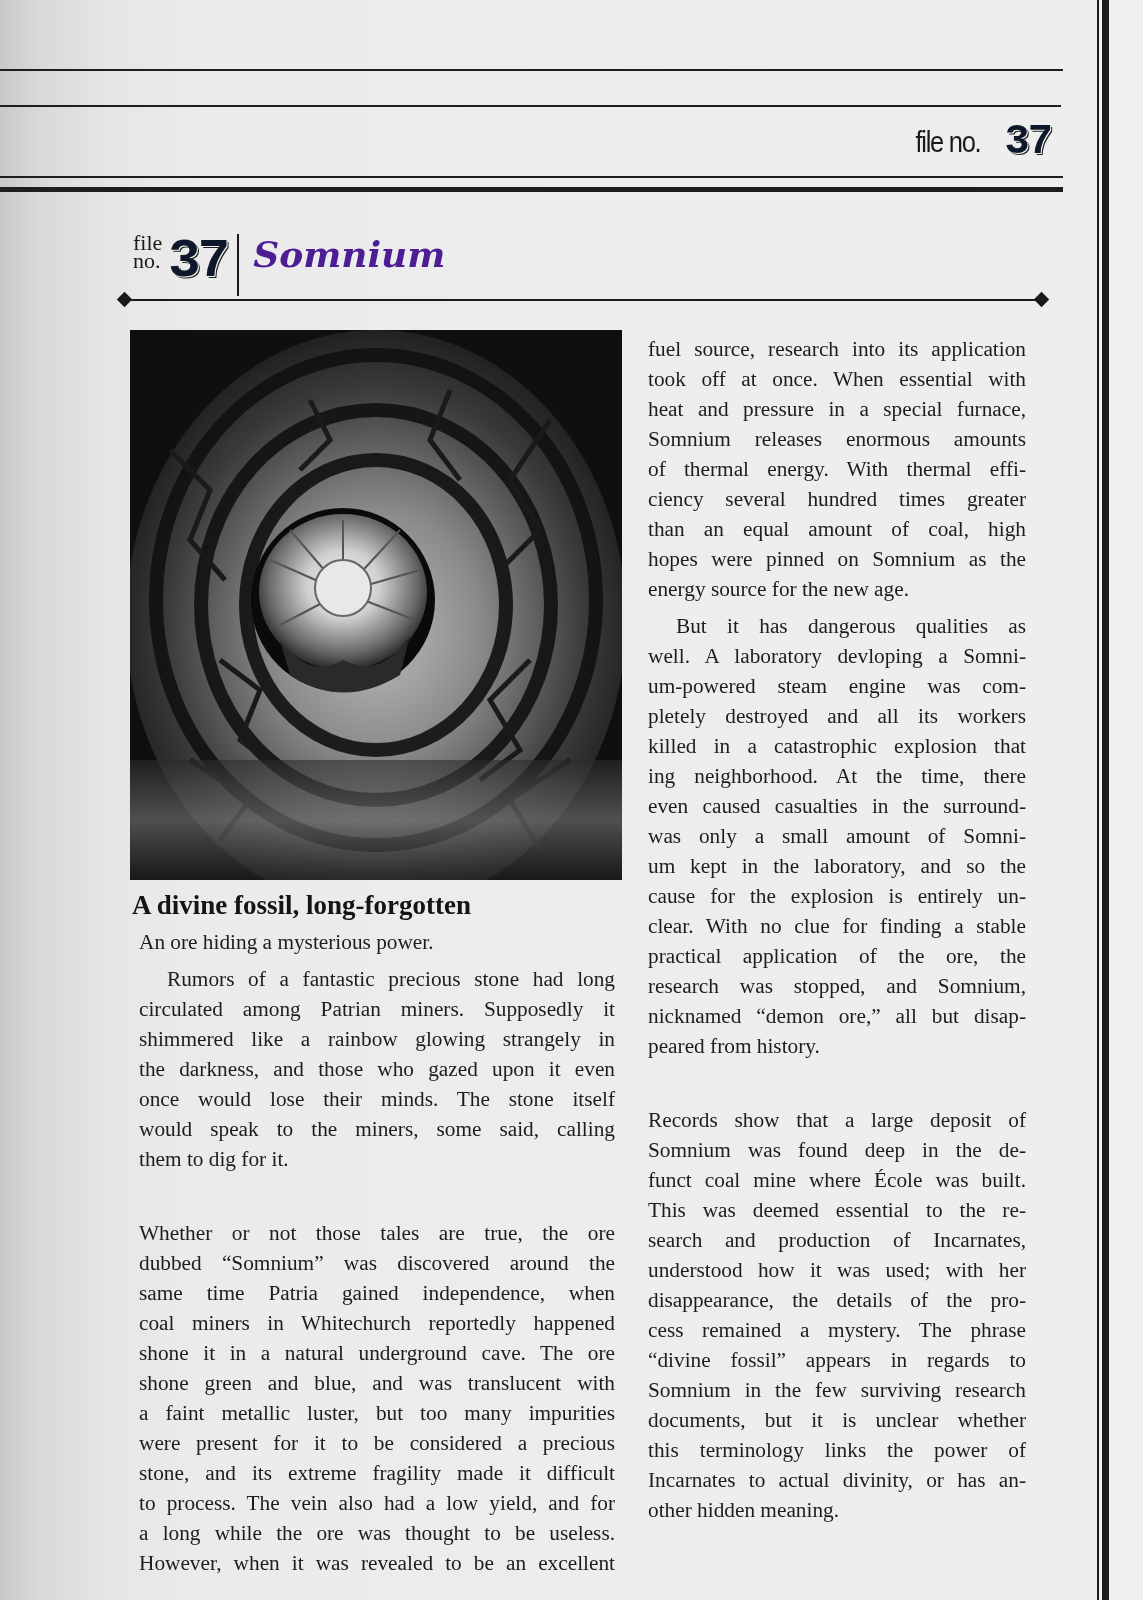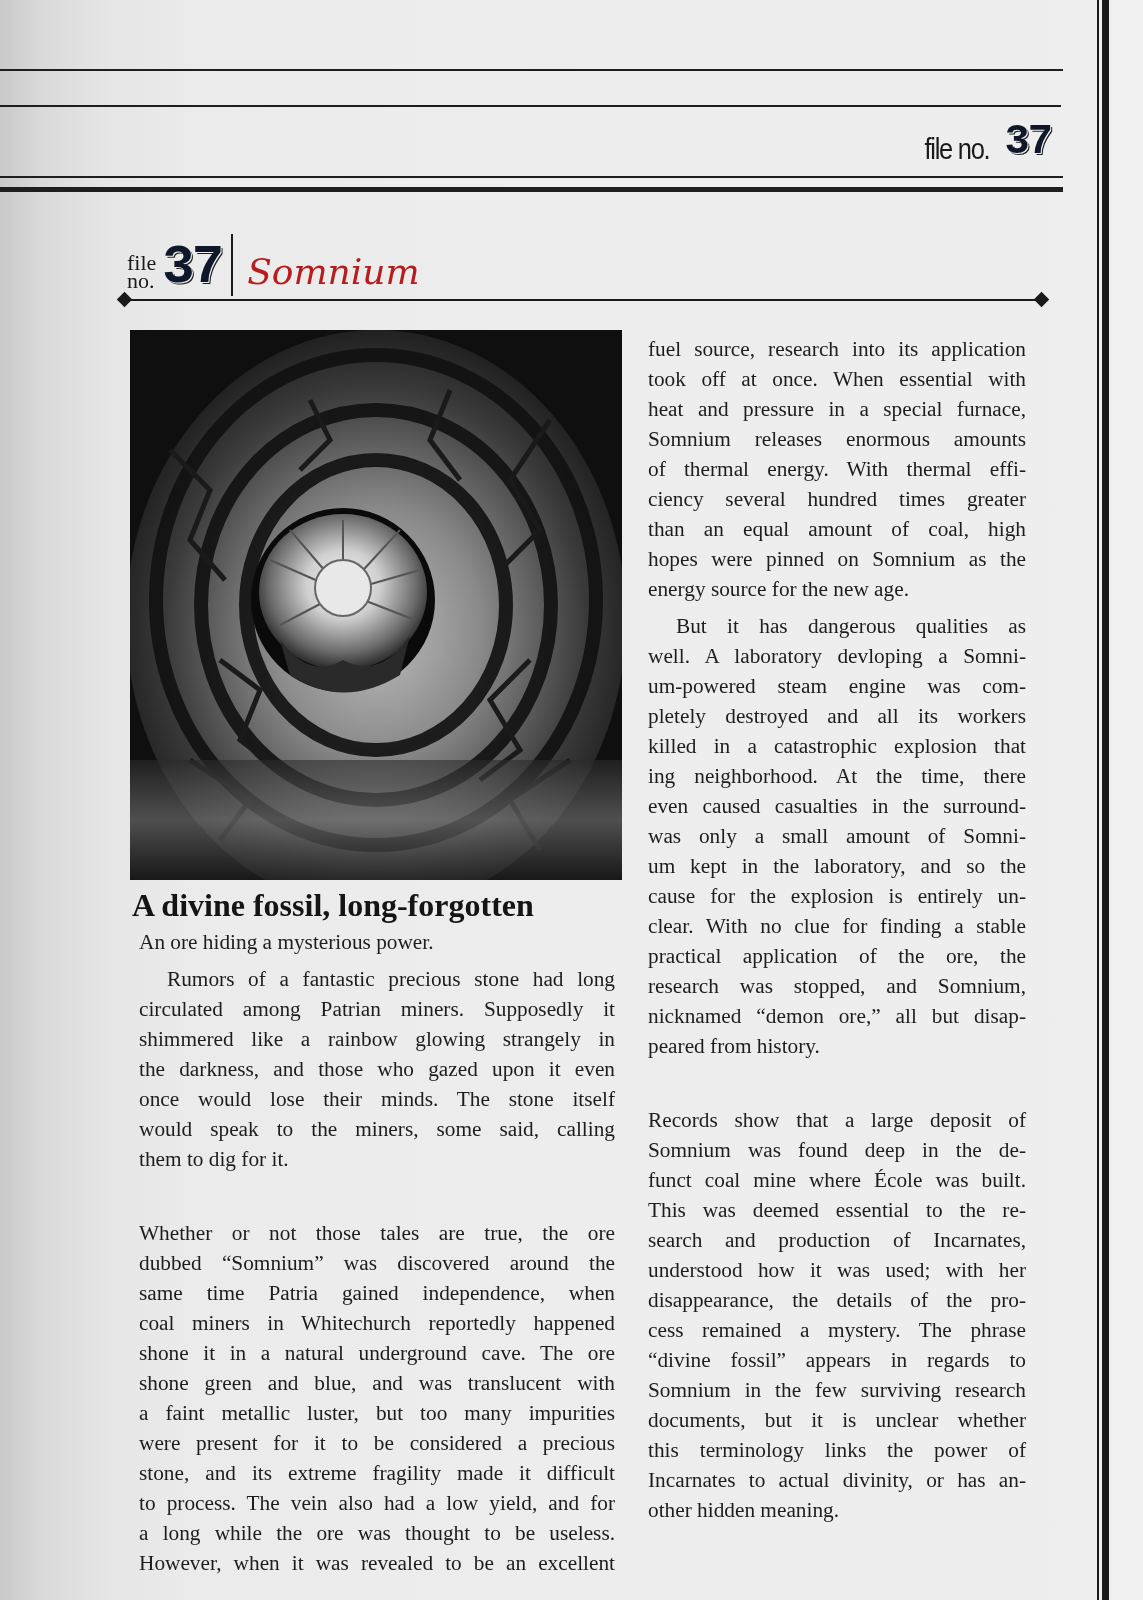--- a/index.html
+++ b/index.html
@@ -14,65 +14,65 @@
     background:
       linear-gradient(to right, #c9c9c9 0px, #d9d9d9 40px, #e6e6e6 110px, #ebebeb 200px, #ededed 600px, #eeeeee 100%);
   }
   .rule { position: absolute; background: #1e1e1e; }
   .right-border-thin { position: absolute; left: 1097px; top: 0; width: 2px; height: 1600px; background: #1a1a1a; }
   .right-border-thick { position: absolute; left: 1102px; top: 0; width: 7px; height: 1600px; background: #1a1a1a; }
   .right-margin { position: absolute; left: 1109px; top: 0; width: 34px; height: 1600px; background: #f0f0f0; }
 
   .header-file {
     position: absolute; right: 92px; top: 118px;
-    display: flex; align-items: flex-end; gap: 15px;
+    display: flex; align-items: center; gap: 24px;
   }
   .header-file .lbl {
     font-family: "Liberation Sans", "DejaVu Sans", sans-serif;
     font-size: 30px; letter-spacing: -1.5px; transform: scaleX(0.85); transform-origin: right;
     color: #1a1a1a;
   }
   .big-num {
     font-family: Liberation Mono, monospace; font-weight: bold;
     color: #0f172a;
     text-shadow: 1px 1px 0 #f2f2f2, 2px 2px 0 #1a1a1a;
   }
   .header-file .big-num { font-size: 42px; letter-spacing: -2px; }
 
   .title-block {
-    position: absolute; left: 127px; top: 234px; height: 62px;
-    display: flex; align-items: flex-end;
+    position: absolute; left: 133px; top: 234px; height: 62px;
+    display: flex; 
   }
   .title-fileno {
     display: flex; flex-direction: column; line-height: 18px; font-size: 22px;
     margin-right: 6px; margin-bottom: 6px;
     font-family: "Liberation Serif", serif; color: #1a1a1a;
   }
   .title-block .big-num { font-size: 54px; line-height: 56px; letter-spacing: -3px; margin-right: 10px; }
   .title-divider { width: 2px; height: 62px; background: #1a1a1a; margin-right: 14px; }
   .title-name {
-    font-family: "DejaVu Serif", serif; font-style: italic; font-weight: normal;
-    font-size: 36px; line-height: 40px; margin-bottom: 4px; color: #b91c1c;
+    font-family: "DejaVu Serif", serif; font-style: italic; font-weight: bold;
+    font-size: 36px; line-height: 40px; margin-bottom: 4px; color: #4c1d95;
   }
   .title-rule { position: absolute; left: 124px; top: 299px; width: 918px; height: 2px; background: #1a1a1a; }
   .diamond { position: absolute; width: 11px; height: 11px; background: #1a1a1a; transform: rotate(45deg); }
 
   .illustration {
     position: absolute; left: 130px; top: 330px; width: 492px; height: 550px;
     background: #0d0d0d; overflow: hidden;
   }
   .illustration svg { width: 100%; height: 100%; display: block; }
 
   .col { position: absolute; font-size: 21.3px; line-height: 30px; text-align: justify; color: #1d1d1d; }
   .col p { margin: 7px; }
   .col-left { left: 132px; top: 890px; width: 490px; }
   .col-right { left: 641px; top: 327px; width: 392px; }
   .gap { height: 30px; }
   .section-heading {
-    font-weight: bold; font-size: 32px; line-height: 30px; margin: 0 0 2px 0; color: #141414;
+    font-weight: bold; font-size: 27px; line-height: 30px; margin: 0 0 2px 0; color: #141414;
   }
   .line { display: block; text-align-last: justify; }
   .line.last { text-align-last: left; }
 </style>
 </head>
 <body>
 
 <div class="page-bg"></div>
 
 <div class="rule" style="left:0; top:69px; width:1063px; height:2px;"></div>

